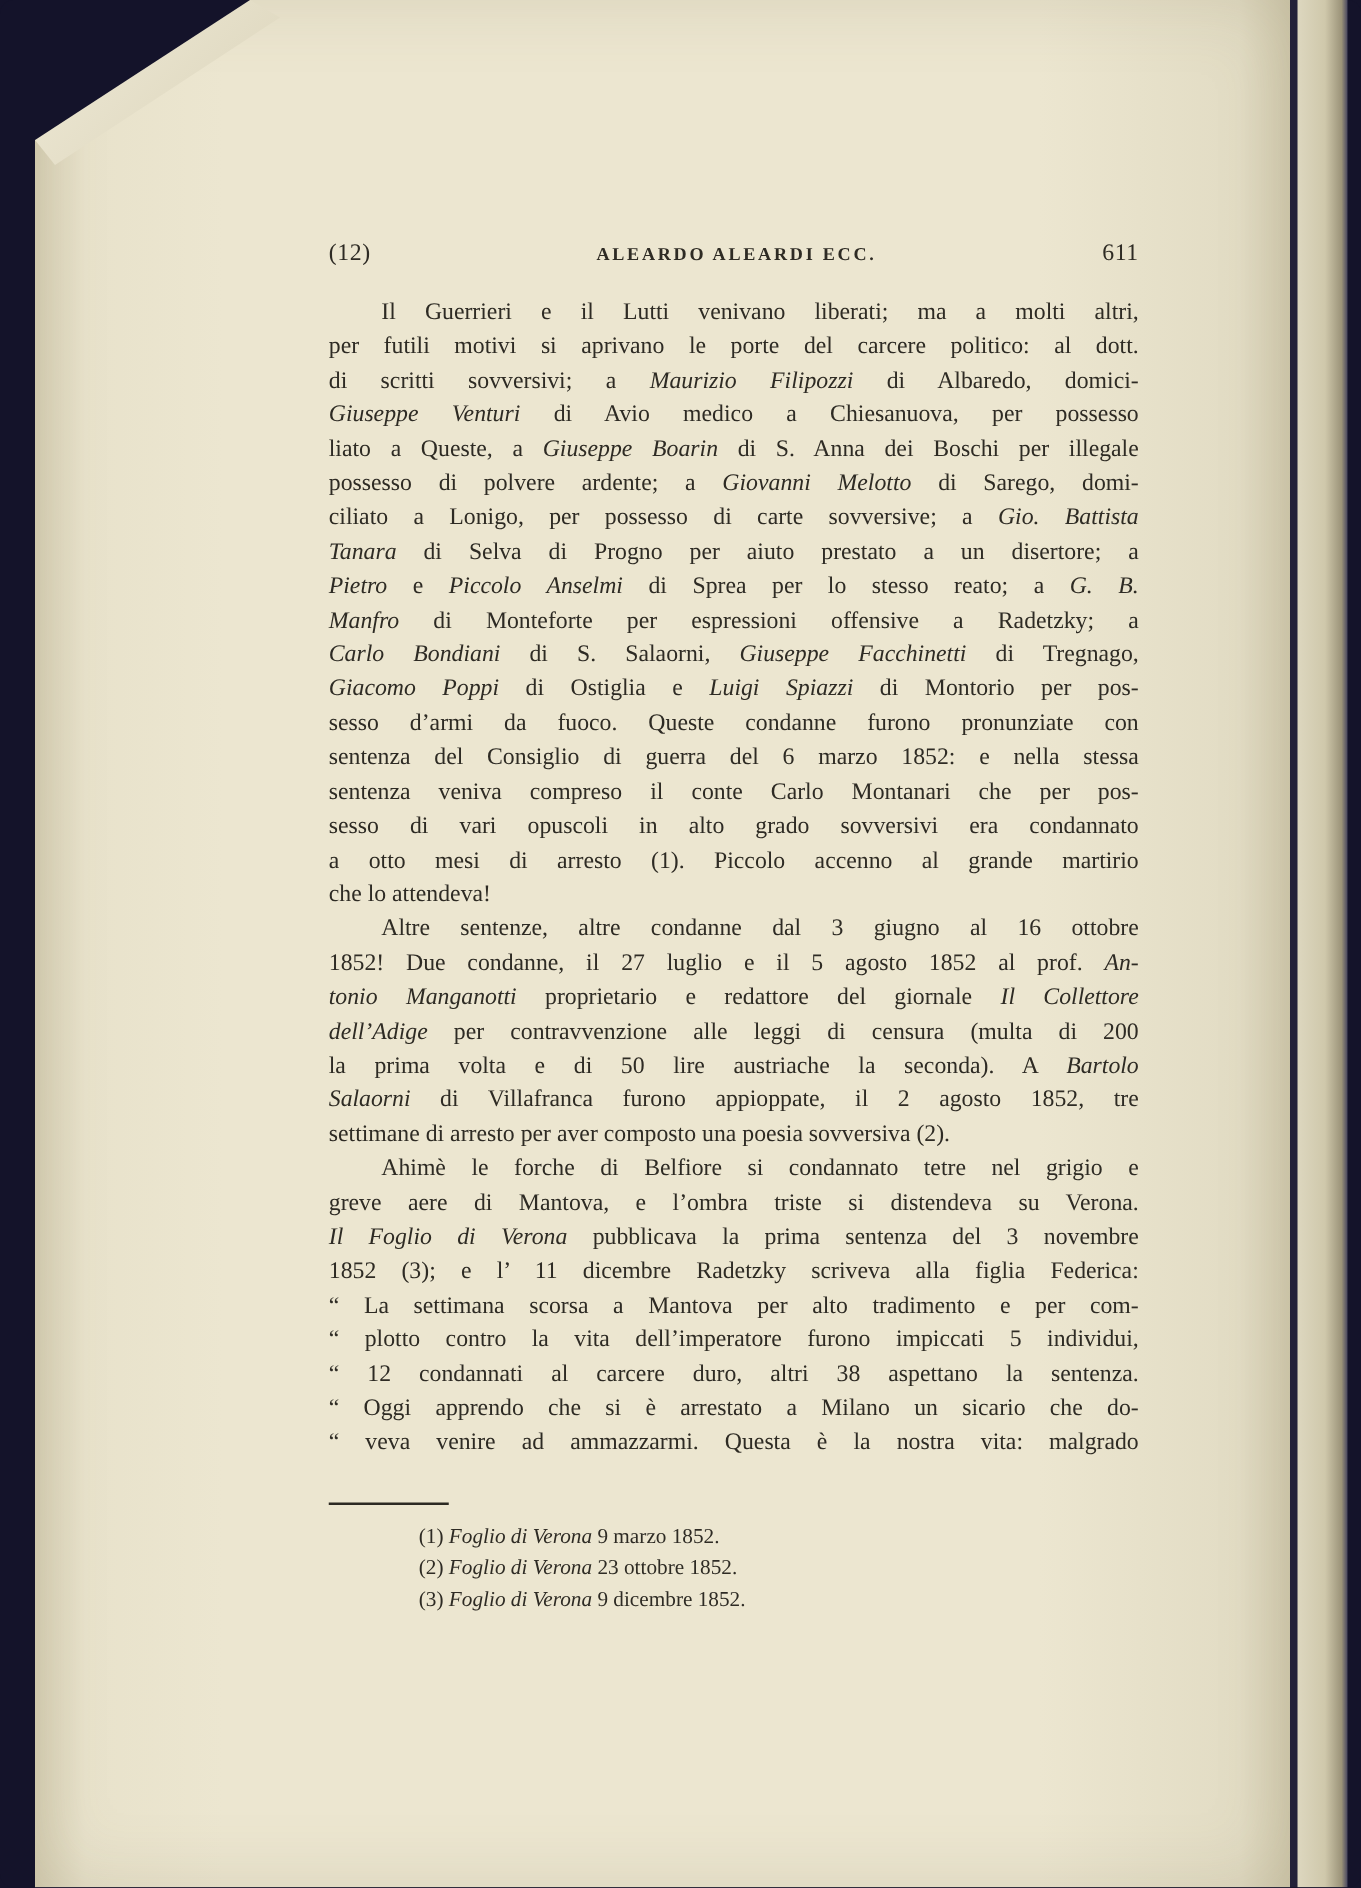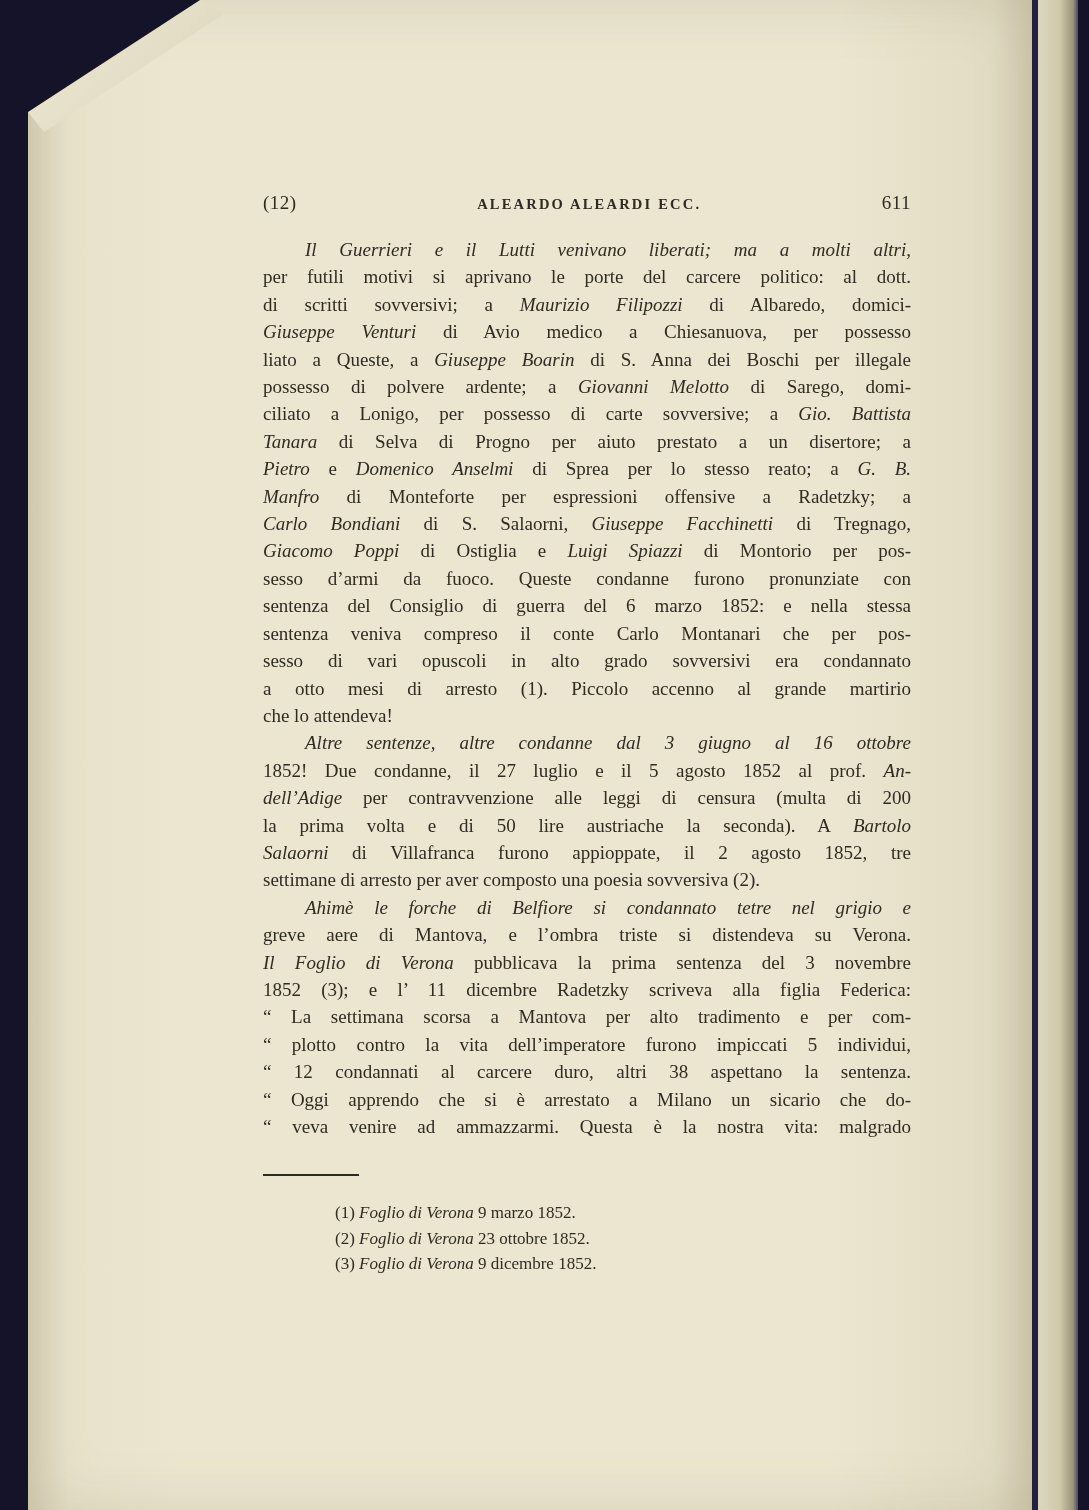--- a/index.html
+++ b/index.html
@@ -37,25 +37,25 @@
     position:absolute;left:235px;top:192px;width:648px;color:#2e2b24;
   }
   .header{display:flex;justify-content:space-between;align-items:baseline;}
   .header .side{font-size:19px;letter-spacing:.5px;}
   .header .title{font-size:14.5px;font-weight:bold;letter-spacing:2.2px;}
   .bodytext{margin-top:22px;}
   .line{
     font-size:19px;line-height:27.4px;
     text-align:justify;text-align-last:justify;
   }
-  .line.indent{text-indent:42px;font-style:italic;}
+  .line.indent{text-indent:42px;}
   .line.last{text-align-last:left;}
   .line i{font-style:italic;}
   .fnrule{margin-top:34px;width:96px;border-top:2px solid #2c2a23;}
-  .footnotes{margin-top:24px;padding-left:72px;}
+  .footnotes{margin-top:12px;padding-left:72px;}
   .fline{font-size:17px;line-height:25.5px;text-align:left;text-align-last:left;}
   .fline i{font-style:italic;}
 </style>
 </head>
 <body>
 
 <div class="stage">
   <div class="paper">
     <div class="corner-flap"></div>
     <div class="corner-dark"></div>
@@ -69,32 +69,33 @@
 
       <div class="bodytext" id="bodytext">
           <div class="line indent"><span>Il Guerrieri e il Lutti venivano liberati; ma a molti altri,</span></div>
           <div class="line"><span>per futili motivi si aprivano le porte del carcere politico: al dott.</span></div>
           <div class="line"><span>di scritti sovversivi; a </span><i>Maurizio Filipozzi</i><span> di Albaredo, domici-</span></div>
           <div class="line"><i>Giuseppe Venturi</i><span> di Avio medico a Chiesanuova, per possesso</span></div>
           <div class="line"><span>liato a Queste, a </span><i>Giuseppe Boarin</i><span> di S. Anna dei Boschi per illegale</span></div>
           <div class="line"><span>possesso di polvere ardente; a </span><i>Giovanni Melotto</i><span> di Sarego, domi-</span></div>
           <div class="line"><span>ciliato a Lonigo, per possesso di carte sovversive; a </span><i>Gio. Battista</i></div>
           <div class="line"><i>Tanara</i><span> di Selva di Progno per aiuto prestato a un disertore; a</span></div>
-          <div class="line"><i>Pietro</i><span> e </span><i>Domenico Anselmi</i><span> di Sprea per lo stesso reato; a </span><i>G. B.</i></div>
+          <div class="line"><i>Pietro</i><span> e </span><i>Piccolo Anselmi</i><span> di Sprea per lo stesso reato; a </span><i>G. B.</i></div>
           <div class="line"><i>Manfro</i><span> di Monteforte per espressioni offensive a Radetzky; a</span></div>
           <div class="line"><i>Carlo Bondiani</i><span> di S. Salaorni, </span><i>Giuseppe Facchinetti</i><span> di Tregnago,</span></div>
           <div class="line"><i>Giacomo Poppi</i><span> di Ostiglia e </span><i>Luigi Spiazzi</i><span> di Montorio per pos-</span></div>
           <div class="line"><span>sesso d’armi da fuoco. Queste condanne furono pronunziate con</span></div>
           <div class="line"><span>sentenza del Consiglio di guerra del 6 marzo 1852: e nella stessa</span></div>
           <div class="line"><span>sentenza veniva compreso il conte Carlo Montanari che per pos-</span></div>
           <div class="line"><span>sesso di vari opuscoli in alto grado sovversivi era condannato</span></div>
           <div class="line"><span>a otto mesi di arresto (1). Piccolo accenno al grande martirio</span></div>
           <div class="line last"><span>che lo attendeva!</span></div>
           <div class="line indent"><span>Altre sentenze, altre condanne dal 3 giugno al 16 ottobre</span></div>
           <div class="line"><span>1852! Due condanne, il 27 luglio e il 5 agosto 1852 al prof. </span><i>An-</i></div>
+          <div class="line"><i>tonio Manganotti</i><span> proprietario e redattore del giornale </span><i>Il Collettore</i></div>
           <div class="line"><i>dell’Adige</i><span> per contravvenzione alle leggi di censura (multa di 200</span></div>
           <div class="line"><span>la prima volta e di 50 lire austriache la seconda). A </span><i>Bartolo</i></div>
           <div class="line"><i>Salaorni</i><span> di Villafranca furono appioppate, il 2 agosto 1852, tre</span></div>
           <div class="line last"><span>settimane di arresto per aver composto una poesia sovversiva (2).</span></div>
           <div class="line indent"><span>Ahimè le forche di Belfiore si condannato tetre nel grigio e</span></div>
           <div class="line"><span>greve aere di Mantova, e l’ombra triste si distendeva su Verona.</span></div>
           <div class="line"><i>Il Foglio di Verona</i><span> pubblicava la prima sentenza del 3 novembre</span></div>
           <div class="line"><span>1852 (3); e l’ 11 dicembre Radetzky scriveva alla figlia Federica:</span></div>
           <div class="line"><span>“ La settimana scorsa a Mantova per alto tradimento e per com-</span></div>
           <div class="line"><span>“ plotto contro la vita dell’imperatore furono impiccati 5 individui,</span></div>

